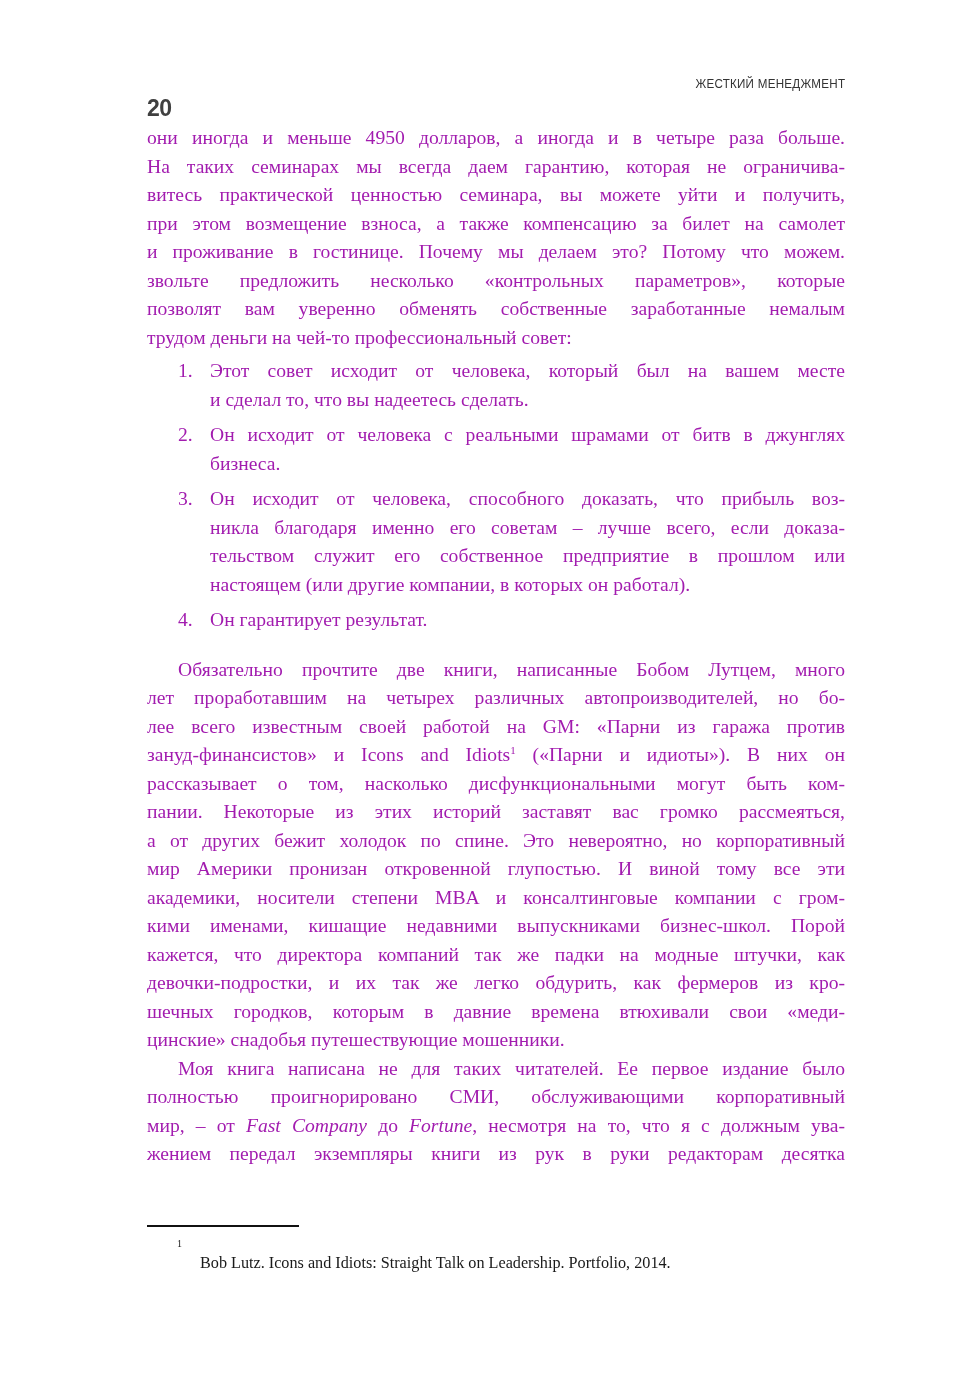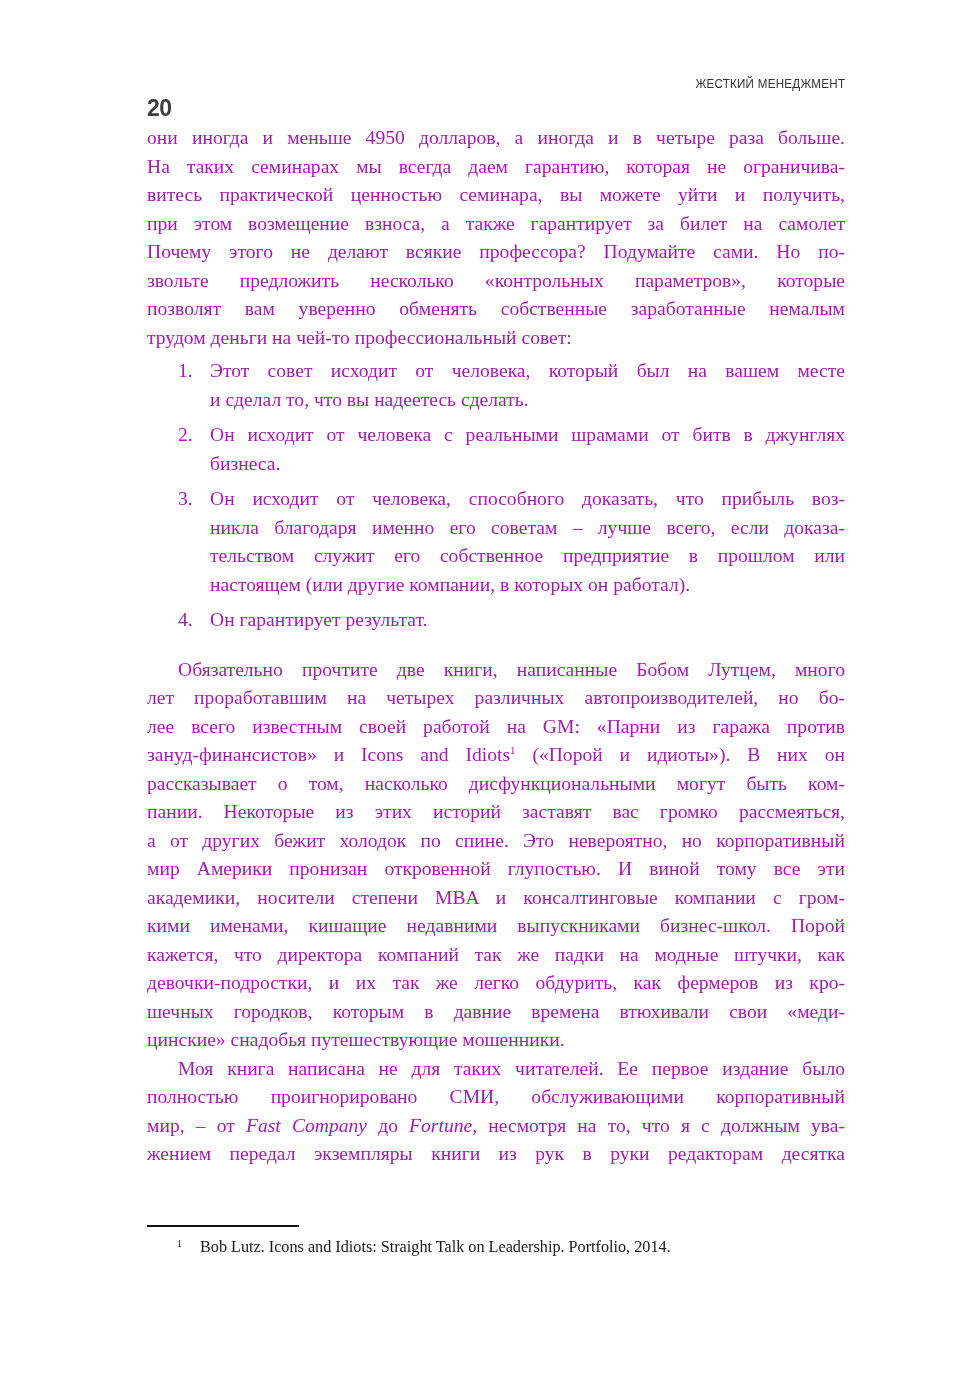--- a/index.html
+++ b/index.html
@@ -15,37 +15,37 @@
     .line.last .line-inner { text-align-last: left; }
     .ol { margin: 5px 0 0 0; padding: 0; list-style: none; }
     .li { position: relative; padding-left: 63px; margin-bottom: 7px; }
     .li-num { position: absolute; left: 31px; top: 0; }
     .spacer-after-list { height: 14px; }
     .ital { font-style: italic; }
     sup.fn { font-size: 11px; vertical-align: 7px; line-height: 0; }
     .footnote-rule { position: absolute; top: 1225px; left: 147px; width: 152px; height: 2px; background: #111; }
     .footnote { position: absolute; top: 1236px; left: 147px; width: 698px; font-family: "Liberation Serif", serif; font-size: 16.2px; line-height: 22px; color: #1a1a1a; }
     .fn-mark { position: absolute; left: 30px; top: -3px; font-size: 10px; }
-    .fn-text { position: absolute; left: 53px; top: 0; white-space: nowrap; }
+    .fn-text { position: absolute; left: 53px; top: 16px; white-space: nowrap; }
   </style>
 </head>
 <body>
 
 <div class="header">
   <span class="page-num">20</span>
   <span class="running-title">ЖЕСТКИЙ МЕНЕДЖМЕНТ</span>
 </div>
 
 <div class="body-text">
   <div class="p">
     <span class="line"><span class="line-inner">они иногда и меньше 4950 долларов, а иногда и в четыре раза больше.</span></span>
     <span class="line"><span class="line-inner">На таких семинарах мы всегда даем гарантию, которая не ограничива-</span></span>
     <span class="line"><span class="line-inner">витесь практической ценностью семинара, вы можете уйти и получить,</span></span>
-    <span class="line"><span class="line-inner">при этом возмещение взноса, а также гарантирует за билет на самолет</span></span>
-    <span class="line"><span class="line-inner">Почему этого не делают всякие профессора? Подумайте сами. Но по-</span></span>
+    <span class="line"><span class="line-inner">при этом возмещение взноса, а также компенсацию за билет на самолет</span></span>
+    <span class="line"><span class="line-inner">и проживание в гостинице. Почему мы делаем это? Потому что можем.</span></span>
     <span class="line"><span class="line-inner">звольте предложить несколько «контрольных параметров», которые</span></span>
     <span class="line"><span class="line-inner">позволят вам уверенно обменять собственные заработанные немалым</span></span>
     <span class="line last"><span class="line-inner">трудом деньги на чей-то профессиональный совет:</span></span>
   </div>
 
   <div class="ol">
     <div class="li">
       <span class="li-num">1.</span>
       <span class="line"><span class="line-inner">Этот совет исходит от человека, который был на вашем месте</span></span>
       <span class="line last"><span class="line-inner">и сделал то, что вы надеетесь сделать.</span></span>
@@ -67,21 +67,21 @@
       <span class="line last"><span class="line-inner">Он гарантирует результат.</span></span>
     </div>
   </div>
 
   <div class="spacer-after-list"></div>
 
   <div class="p">
     <span class="line" style="padding-left:31px; box-sizing:border-box;font-family:Liberation Serif, serif;"><span class="line-inner">Обязательно прочтите две книги, написанные Бобом Лутцем, много</span></span>
     <span class="line"><span class="line-inner">лет проработавшим на четырех различных автопроизводителей, но бо-</span></span>
     <span class="line"><span class="line-inner">лее всего известным своей работой на GM: «Парни из гаража против</span></span>
-    <span class="line"><span class="line-inner"><span>зануд-финансистов» и Icons and Idiots</span><sup class="fn">1</sup><span> («Порой и идиоты»). В них он</span></span></span>
+    <span class="line"><span class="line-inner"><span>зануд-финансистов» и Icons and Idiots</span><sup class="fn">1</sup><span> («Парни и идиоты»). В них он</span></span></span>
     <span class="line"><span class="line-inner">рассказывает о том, насколько дисфункциональными могут быть ком-</span></span>
     <span class="line"><span class="line-inner">пании. Некоторые из этих историй заставят вас громко рассмеяться,</span></span>
     <span class="line"><span class="line-inner">а от других бежит холодок по спине. Это невероятно, но корпоративный</span></span>
     <span class="line"><span class="line-inner">мир Америки пронизан откровенной глупостью. И виной тому все эти</span></span>
     <span class="line"><span class="line-inner">академики, носители степени MBA и консалтинговые компании с гром-</span></span>
     <span class="line"><span class="line-inner">кими именами, кишащие недавними выпускниками бизнес-школ. Порой</span></span>
     <span class="line"><span class="line-inner">кажется, что директора компаний так же падки на модные штучки, как</span></span>
     <span class="line"><span class="line-inner">девочки-подростки, и их так же легко обдурить, как фермеров из кро-</span></span>
     <span class="line"><span class="line-inner">шечных городков, которым в давние времена втюхивали свои «меди-</span></span>
     <span class="line last"><span class="line-inner">цинские» снадобья путешествующие мошенники.</span></span>

